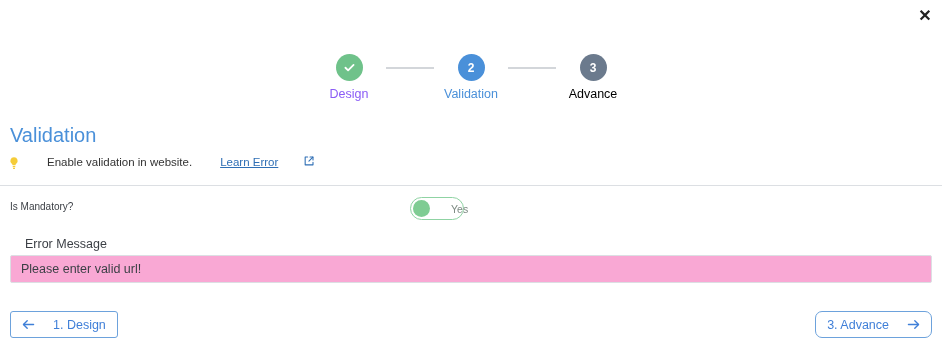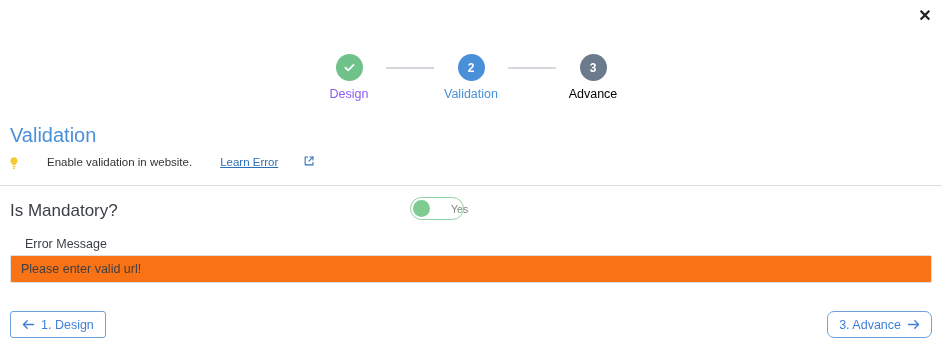--- a/index.html
+++ b/index.html
@@ -174,21 +174,21 @@
     position: absolute;
     left: 0;
     top: 196px;
     width: 942px;
     height: 28px;
   }
   .mandatory-label {
     position: absolute;
     left: 10px;
     top: 5px;
-    font-size: 17px;
+    font-size: 10px;
     color: #3b3f45;
     text-align: right;
   }
   .toggle {
     position: absolute;
     left: 410px;
     top: 1px;
     width: 54px;
     height: 23px;
     border: 1px solid #8fd3a3;
@@ -224,21 +224,21 @@
   }
   .error-input {
     position: absolute;
     left: 10px;
     top: 255px;
     width: 922px;
     height: 28px;
     box-sizing: border-box;
     border: 1px solid #dcdfe3;
     border-radius: 2px;
-    background: #f97316;
+    background: #f9a8d4;
     font-family: "Liberation Sans", sans-serif;
     font-size: 12.5px;
     color: #3b3f45;
     padding: 0 10px;
     outline: none;
   }
 
   
   .nav-button {
     position: absolute;
@@ -247,21 +247,21 @@
     box-sizing: border-box;
     border: 1px solid #6da2dc;
     border-radius: 3px;
     background: #ffffff;
     color: #3f7fd8;
     font-family: "Liberation Sans", sans-serif;
     font-size: 12.5px;
     display: flex;
     align-items: center;
     justify-content: center;
-    gap: 6px;
+    gap: 18px;
     cursor: pointer;
     padding: 0 11px;
   }
   .nav-prev { left: 10px; }
   .nav-next { right: 10px; border-radius: 7px; }
   .arrow-icon {
     width: 13px;
     height: 11px;
     display: block;
     color: #3f7fd8;

